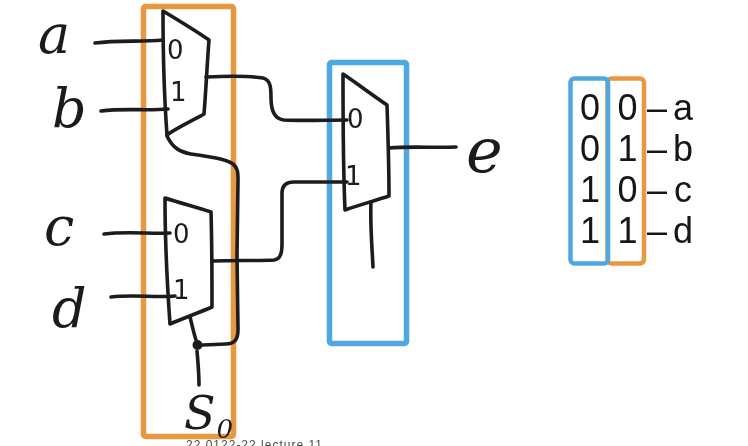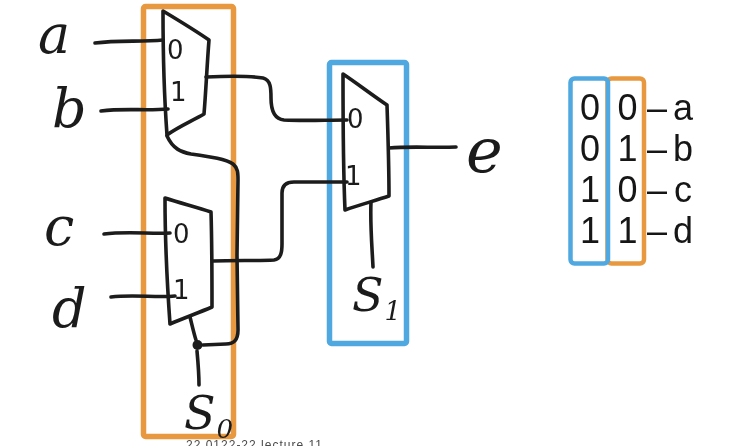--- a/index.html
+++ b/index.html
@@ -64,23 +64,20 @@
 
   <span class="hand letter" style="left:38px;top:8px">a</span>
   <span class="hand letter" style="left:52px;top:82px">b</span>
   <span class="hand letter" style="left:44px;top:200px">c</span>
   <span class="hand letter" style="left:52px;top:282px">d</span>
   <span class="hand letter-e hand letter letter-e" style="left:466px;top:120px;font-size:62px">e</span>
 
   <span class="hand sel" style="left:184px;top:390px">
     <span>S</span><span class="sub">0</span>
   </span>
-  <span class="hand sel" style="left:352px;top:272px">
-    <span>S</span><span class="sub">1</span>
-  </span>
 
   <span class="port" style="left:167px;top:37px">0</span>
   <span class="port" style="left:170px;top:79px">1</span>
   <span class="port" style="left:173px;top:221px">0</span>
   <span class="port" style="left:173px;top:277px">1</span>
   <span class="port" style="left:347px;top:106px">0</span>
   <span class="port" style="left:345px;top:163px">1</span>
 
   <div class="truth">
     <div class="trow">

